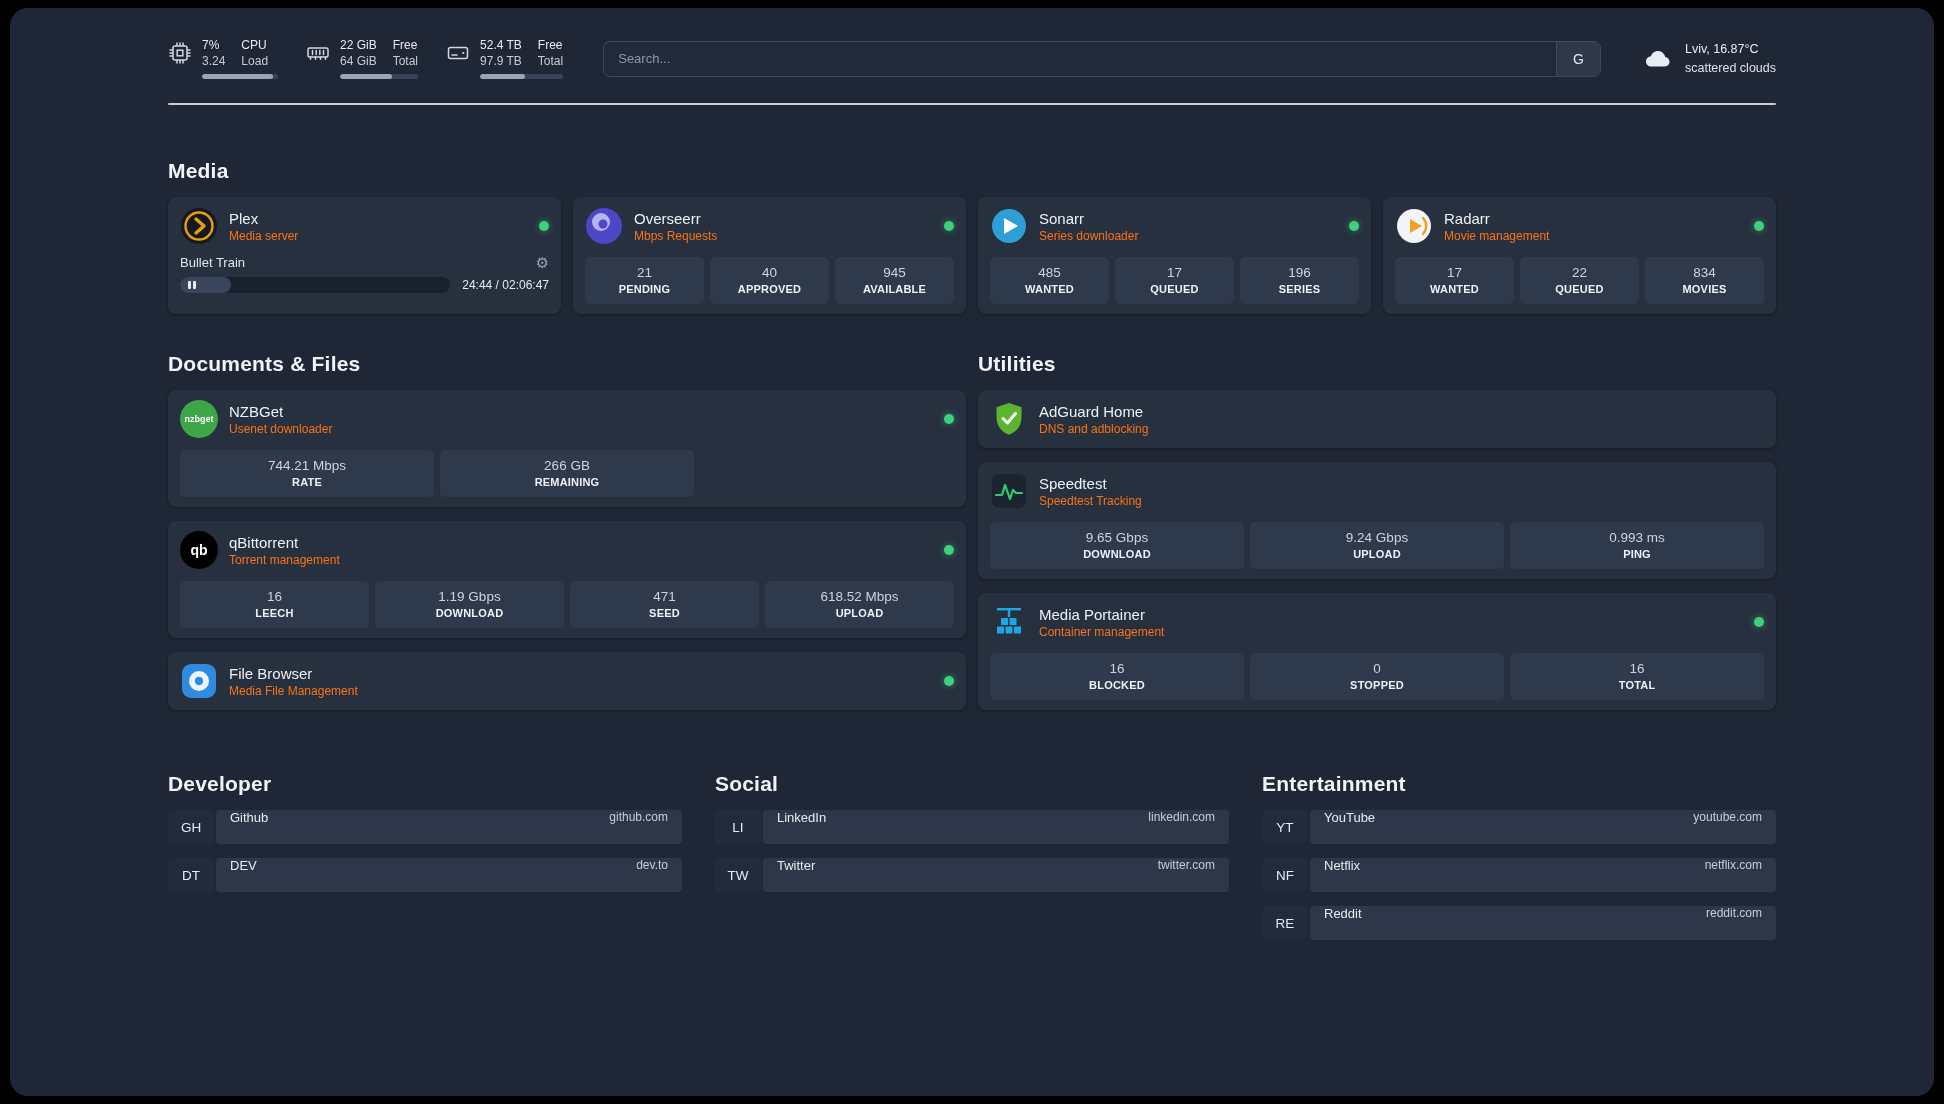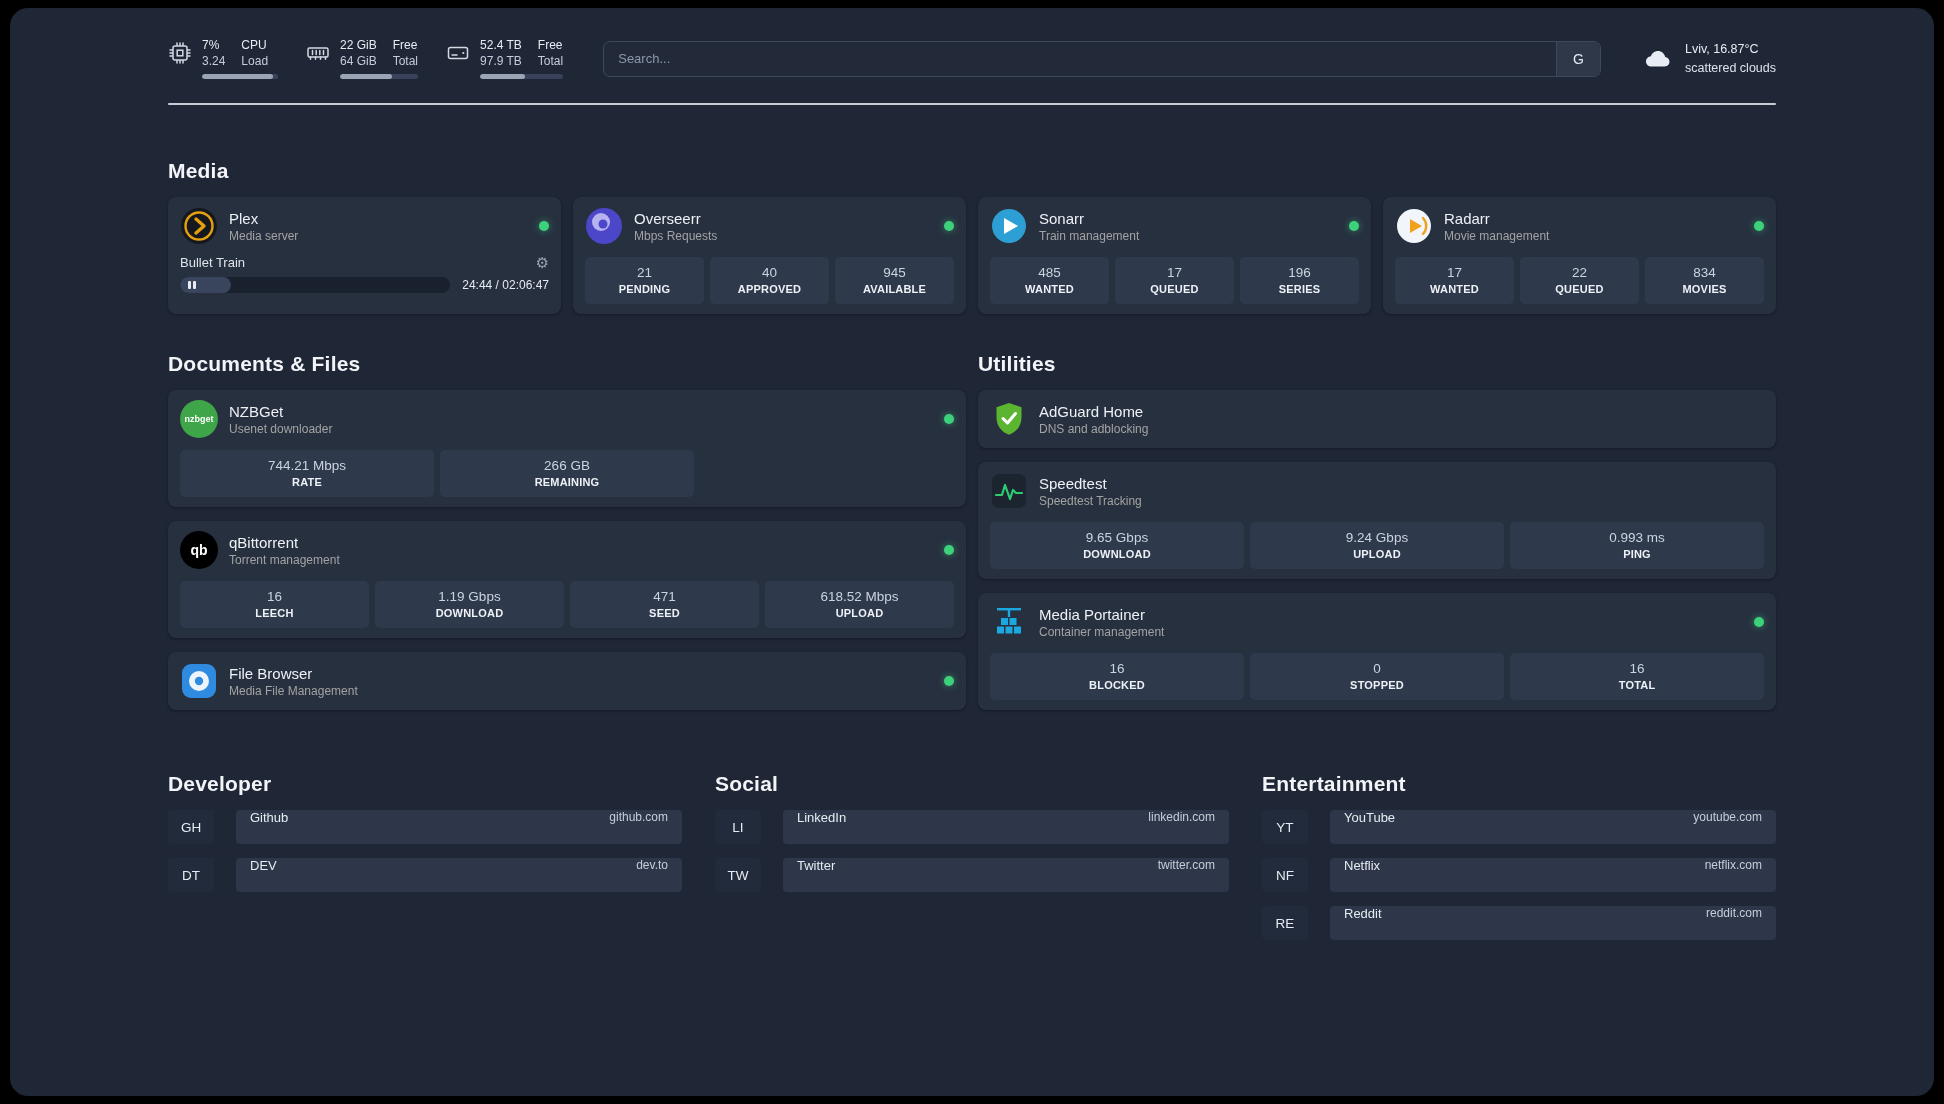--- a/index.html
+++ b/index.html
@@ -40,21 +40,21 @@
 
   
   .section-title { font-size:21px; font-weight:600; color:#f2f4f8; margin:0 0 14px 0; letter-spacing:.2px; }
   .media-section { margin-top:54px; }
   .grid4 { display:grid; grid-template-columns:repeat(4,1fr); gap:12px; }
 
   .card { background:#27303f; border-radius:8px; padding:10px 12px; box-shadow:0 1px 3px rgba(0,0,0,.35); display:flex; flex-direction:column; }
   .svc-head { display:flex; align-items:center; gap:11px; }
   .svc-icon { width:38px; height:38px; flex:0 0 38px; display:flex; align-items:center; justify-content:center; position:relative; }
   .svc-name { font-size:15px; font-weight:500; color:#eef1f6; }
-  .svc-desc { font-size:12px; color:#a3a3a3; margin-top:2px; }
+  .svc-desc { font-size:12px; color:#f97316; margin-top:2px; }
   .dot { margin-left:auto; width:10px; height:10px; border-radius:50%; flex:0 0 10px; box-shadow:0 0 7px rgba(62,209,124,.55); }
 
   .stats { display:grid; gap:6px; margin-top:auto; padding-top:12px; }
   .stats.c3 { grid-template-columns:repeat(3,1fr); }
   .stats.c4 { grid-template-columns:repeat(4,1fr); }
   .tile { background:#2e394c; border-radius:5px; text-align:center; padding:8px 4px 9px; }
   .tile-value { font-size:13.5px; color:#ccd3df; white-space:nowrap; }
   .tile-label { font-size:11px; font-weight:700; color:#eef1f6; margin-top:3px; letter-spacing:.2px; }
 
   
@@ -69,21 +69,21 @@
   .pause i { display:block; width:2.5px; height:8px; background:#e9edf3; border-radius:1px; }
   .time { font-size:12px; color:#e6eaf2; white-space:nowrap; }
 
   
   .twocol { display:grid; grid-template-columns:1fr 1fr; gap:12px; margin-top:38px; align-items:start; }
   .vstack { display:flex; flex-direction:column; gap:14px; }
 
   
   .bookmarks { display:grid; grid-template-columns:1fr 1fr 1fr; gap:33px; margin-top:62px; padding-bottom:46px; }
   .bm-list { display:flex; flex-direction:column; gap:14px; }
-  .bm { display:flex; align-items:stretch; gap:22px; height:34px; cursor:pointer; }
+  .bm { display:flex; align-items:stretch; gap:2px; height:34px; cursor:pointer; }
   .bm-abbr { width:46px; background:#222b3b; border-radius:4px; display:flex; align-items:center; justify-content:center; font-size:13.5px; color:#e6eaf2; }
   .bm-pill { flex:1; background:#2d3749; border-radius:4px; display:flex; align-items:flex-start; justify-content:space-between; padding:0 14px; }
   .bm-name { font-size:13px; color:#e6eaf2; }
   .bm-domain { font-size:12px; color:#c6cdda; }
 
   
   .icn-circle { width:38px; height:38px; border-radius:50%; display:flex; align-items:center; justify-content:center; font-weight:700; color:#fff; }
 </style>
 </head>
 <body>
@@ -258,21 +258,21 @@
         <div class="card">
           <div class="svc-head">
             <span class="svc-icon">
               <svg width="38" height="38" viewBox="0 0 38 38">
                 <circle cx="19" cy="19" r="17" fill="#2e9fd4"></circle>
                 <polygon points="14,11 28,19 14,27" fill="#ffffff"></polygon>
               </svg>
             </span>
             <div class="svc-meta">
               <div class="svc-name">Sonarr</div>
-              <div class="svc-desc">Train management</div>
+              <div class="svc-desc">Series downloader</div>
             </div>
             <span class="dot" style="background: rgb(62, 209, 123);"></span>
           </div>
           <div class="stats c3">
             <div class="tile">
               <div class="tile-value">485</div>
               <div class="tile-label">WANTED</div>
             </div>
             <div class="tile">
               <div class="tile-value">17</div>

